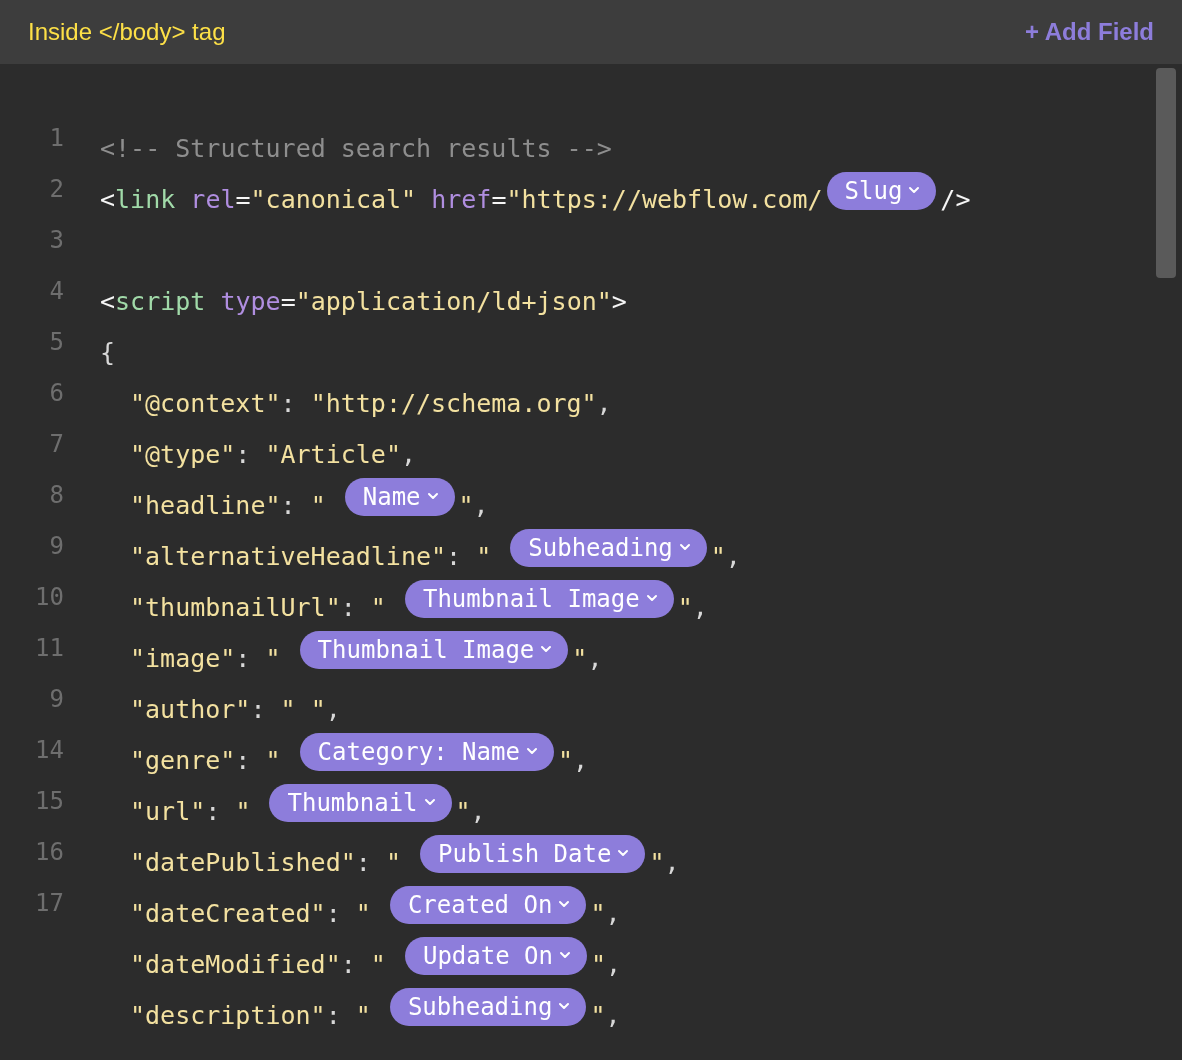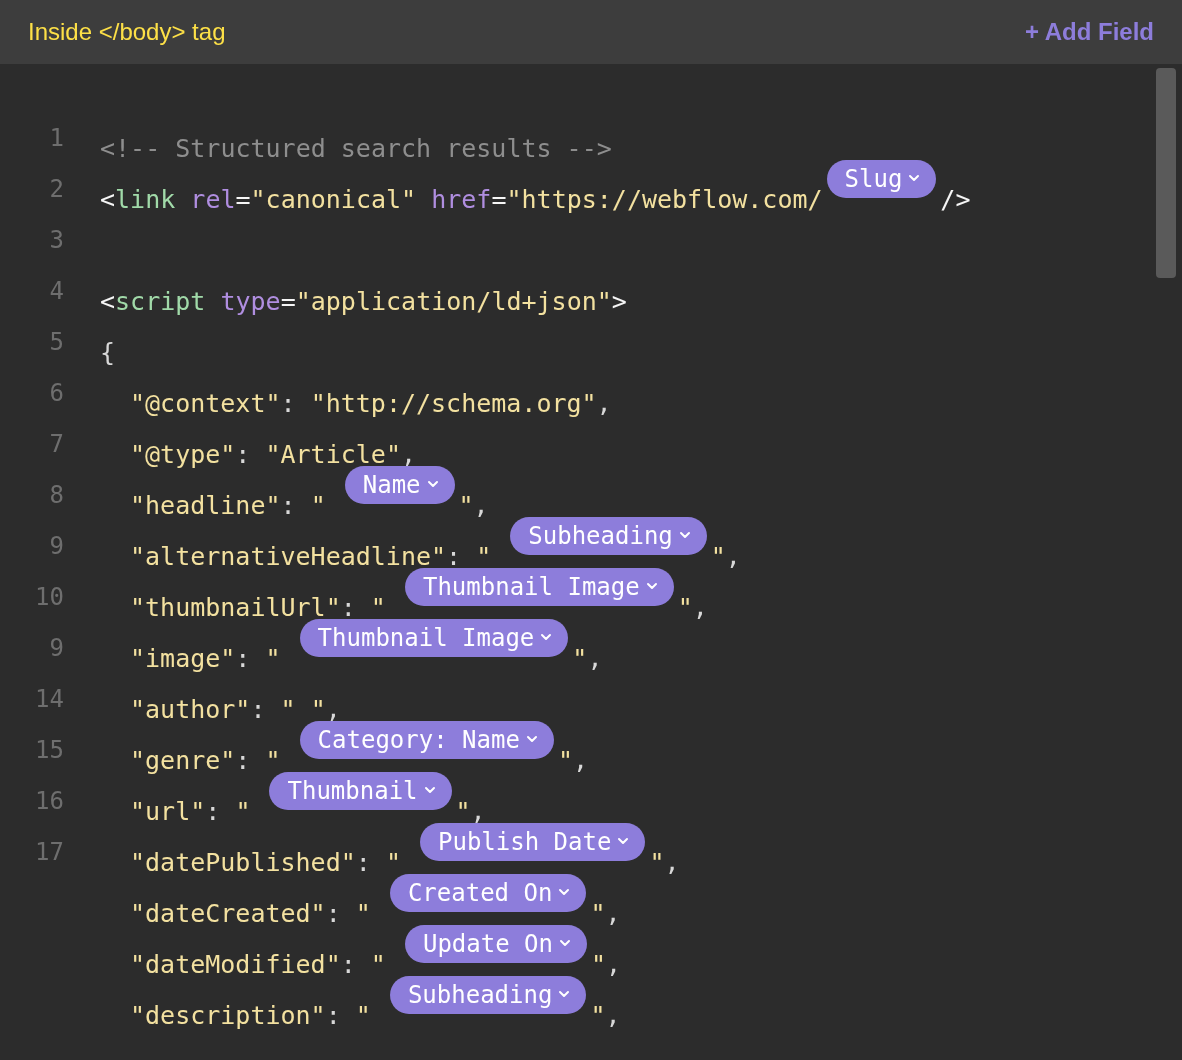--- a/index.html
+++ b/index.html
@@ -69,21 +69,21 @@
   .string { color: #f3e1a0; }
   .plain { color: #d8d8d8; }
   .pill {
     display: inline-flex;
     align-items: center;
     background: #8d7ddb;
     color: #ffffff;
     border-radius: 20px;
     padding: 4px 14px 4px 18px;
     font-size: 24px;
-    margin: 16px 4px;
+    margin: 4px 4px;
     cursor: pointer;
     line-height: 1;
     height: 38px;
   }
   .pill-label { margin-right: 6px; }
   .chev {
     width: 14px; height: 14px;
     display: inline-block;
   }
   .chev svg { display: block; }
@@ -111,20 +111,21 @@
       <div class="lnum">1</div>
       <div class="lnum">2</div>
       <div class="lnum">3</div>
       <div class="lnum">4</div>
       <div class="lnum">5</div>
       <div class="lnum">6</div>
       <div class="lnum">7</div>
       <div class="lnum">8</div>
       <div class="lnum">9</div>
       <div class="lnum">10</div>
+      <div class="lnum">11</div>
       <div class="lnum">9</div>
       <div class="lnum">14</div>
       <div class="lnum">15</div>
       <div class="lnum">16</div>
       <div class="lnum">17</div>
       <div class="lnum"></div>
     </div>
   <div class="code">
       <div class="line"><span class="comment">&lt;!-- Structured search results --&gt;</span></div>
       <div class="line"><span class="punct">&lt;</span><span class="tag">link</span><span class="plain"> </span><span class="attr">rel</span><span class="punct">=</span><span class="string">"canonical"</span><span class="plain"> </span><span class="attr">href</span><span class="punct">=</span><span class="string">"https://webflow.com/</span><span class="pill"><span class="pill-label">Slug</span><span class="chev"><svg viewBox="0 0 12 12" width="12" height="12">

